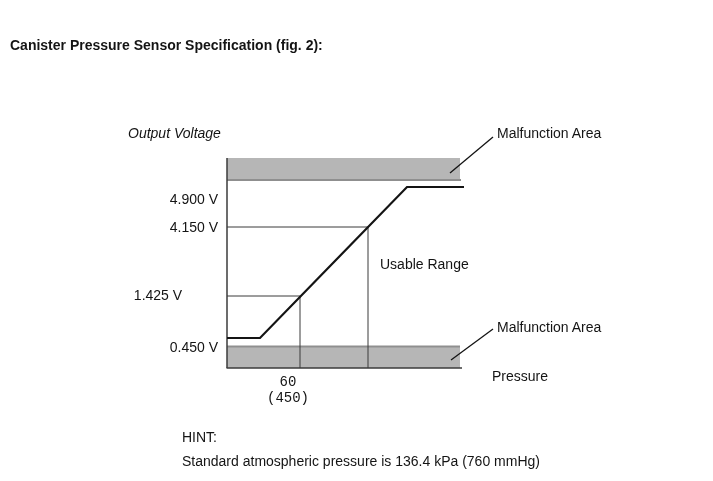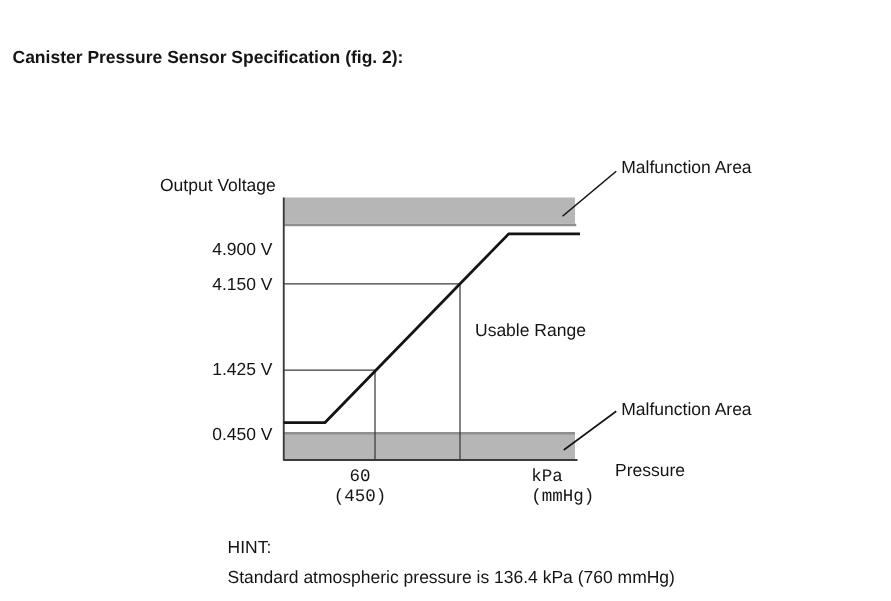--- a/index.html
+++ b/index.html
@@ -16,25 +16,25 @@
   .lbl {
     position: absolute;
     font-size: 14px;
     line-height: 17px;
     white-space: nowrap;
   }
   .title {
     left: 10px; top: 9px;
     font-weight: bold;
   }
-  .ylabel      { left: 128px; top: 112px; }
+  .ylabel      { left: 128px; top: 97px; font-style: italic; }
   .ytick       { width: 88px; text-align: right; }
   .ytick-4900  { left: 130px; top: 163px; }
   .ytick-4150  { left: 130px; top: 191px; }
-  .ytick-1425  { left: 130px; top: 259px; }
+  .ytick-1425  { left: 114px; top: 259px; text-align: center; }
   .ytick-0450  { left: 130px; top: 311px; }
   .usable      { left: 380px; top: 228px; }
   .malf-top    { left: 497px; top: 97px; }
   .malf-bot    { left: 497px; top: 291px; }
   .xlabel      { left: 492px; top: 340px; }
   .xtick       { top: 346px; text-align: center; line-height: 16px; font-family: Liberation Mono, monospace; }
   .xtick-1     { left: 258px; width: 60px; }
   .xtick-2     { left: 330px; width: 60px; }
   .xtick-3     { left: 425px; width: 70px; text-align: left; }
   .hint-label  { left: 182px; top: 401px; }
@@ -79,21 +79,17 @@
   <div class="lbl malf-top">Malfunction Area</div>
   <div class="lbl usable">Usable Range</div>
   <div class="lbl malf-bot">Malfunction Area</div>
 
   <div class="lbl xlabel">Pressure</div>
 
   <div class="lbl xtick xtick-1">
     <div>60</div>
     <div>(450)</div>
   </div>
-  <div class="lbl xtick xtick-3">
-    <div>kPa</div>
-    <div>(mmHg)</div>
-  </div>
 
   <div class="lbl hint-label">HINT:</div>
   <div class="lbl hint-text">Standard atmospheric pressure is 136.4 kPa (760 mmHg)</div>
 
 </div>
 
 </body></html>

